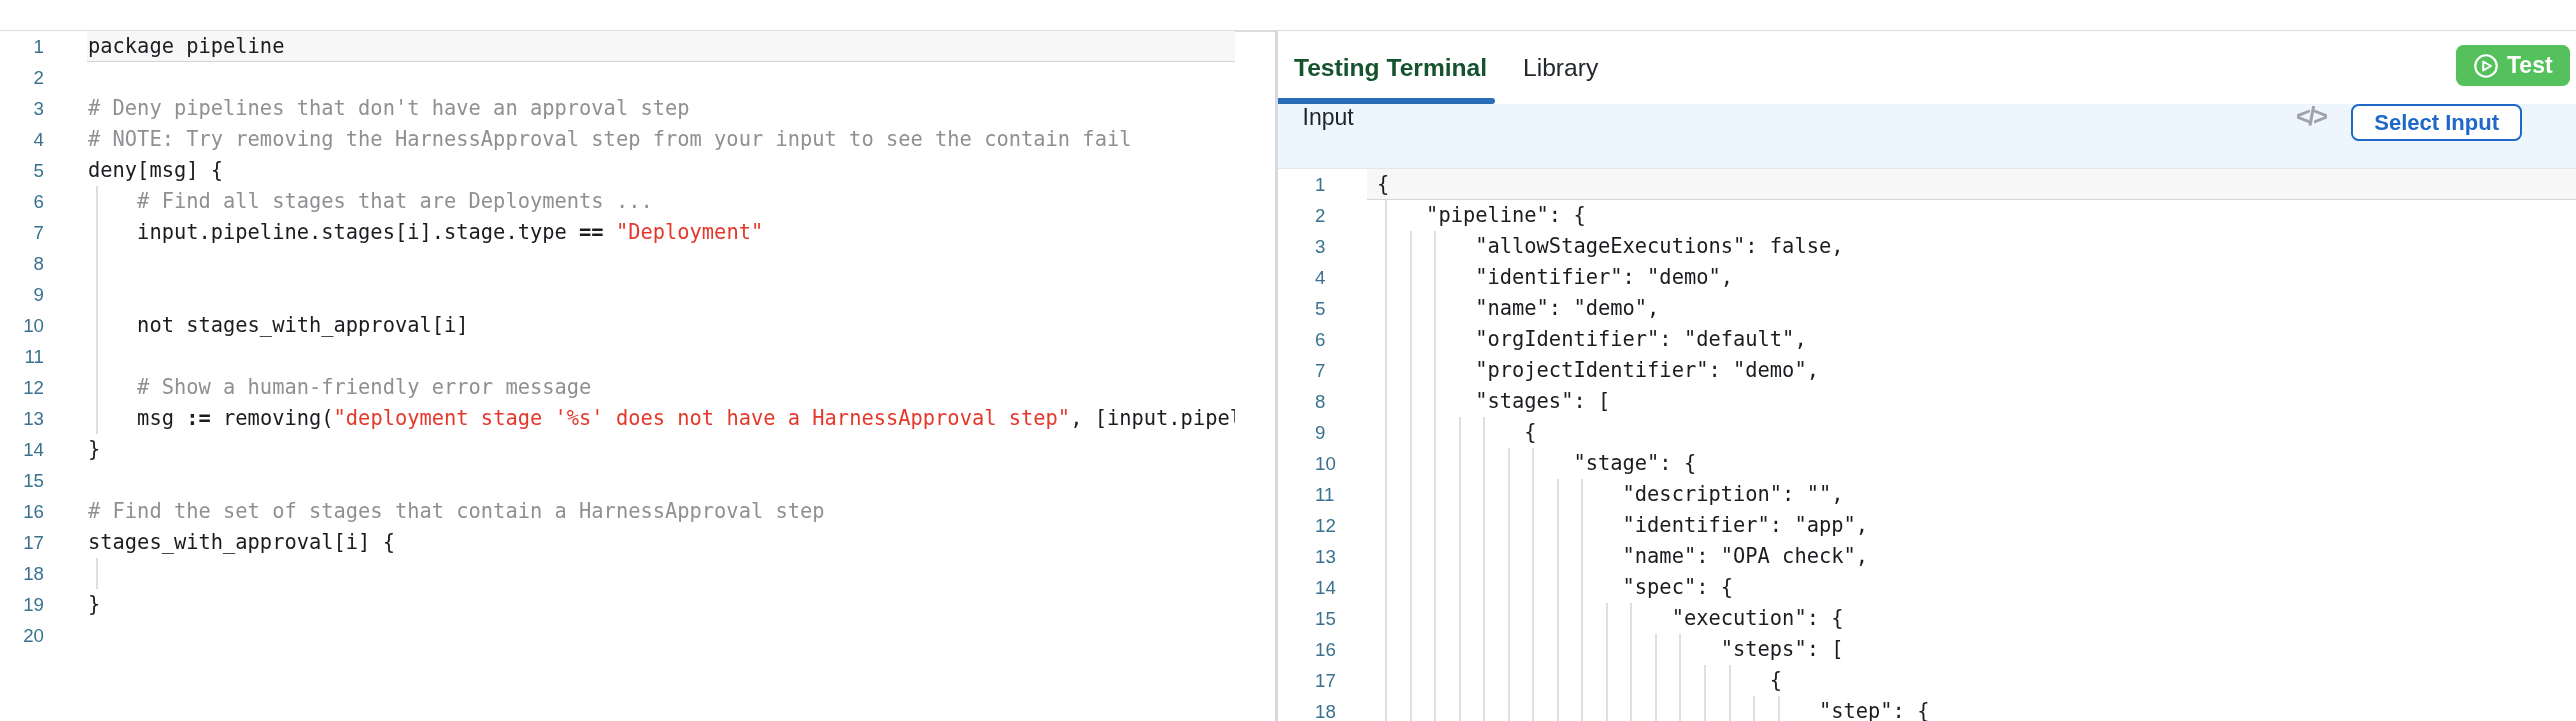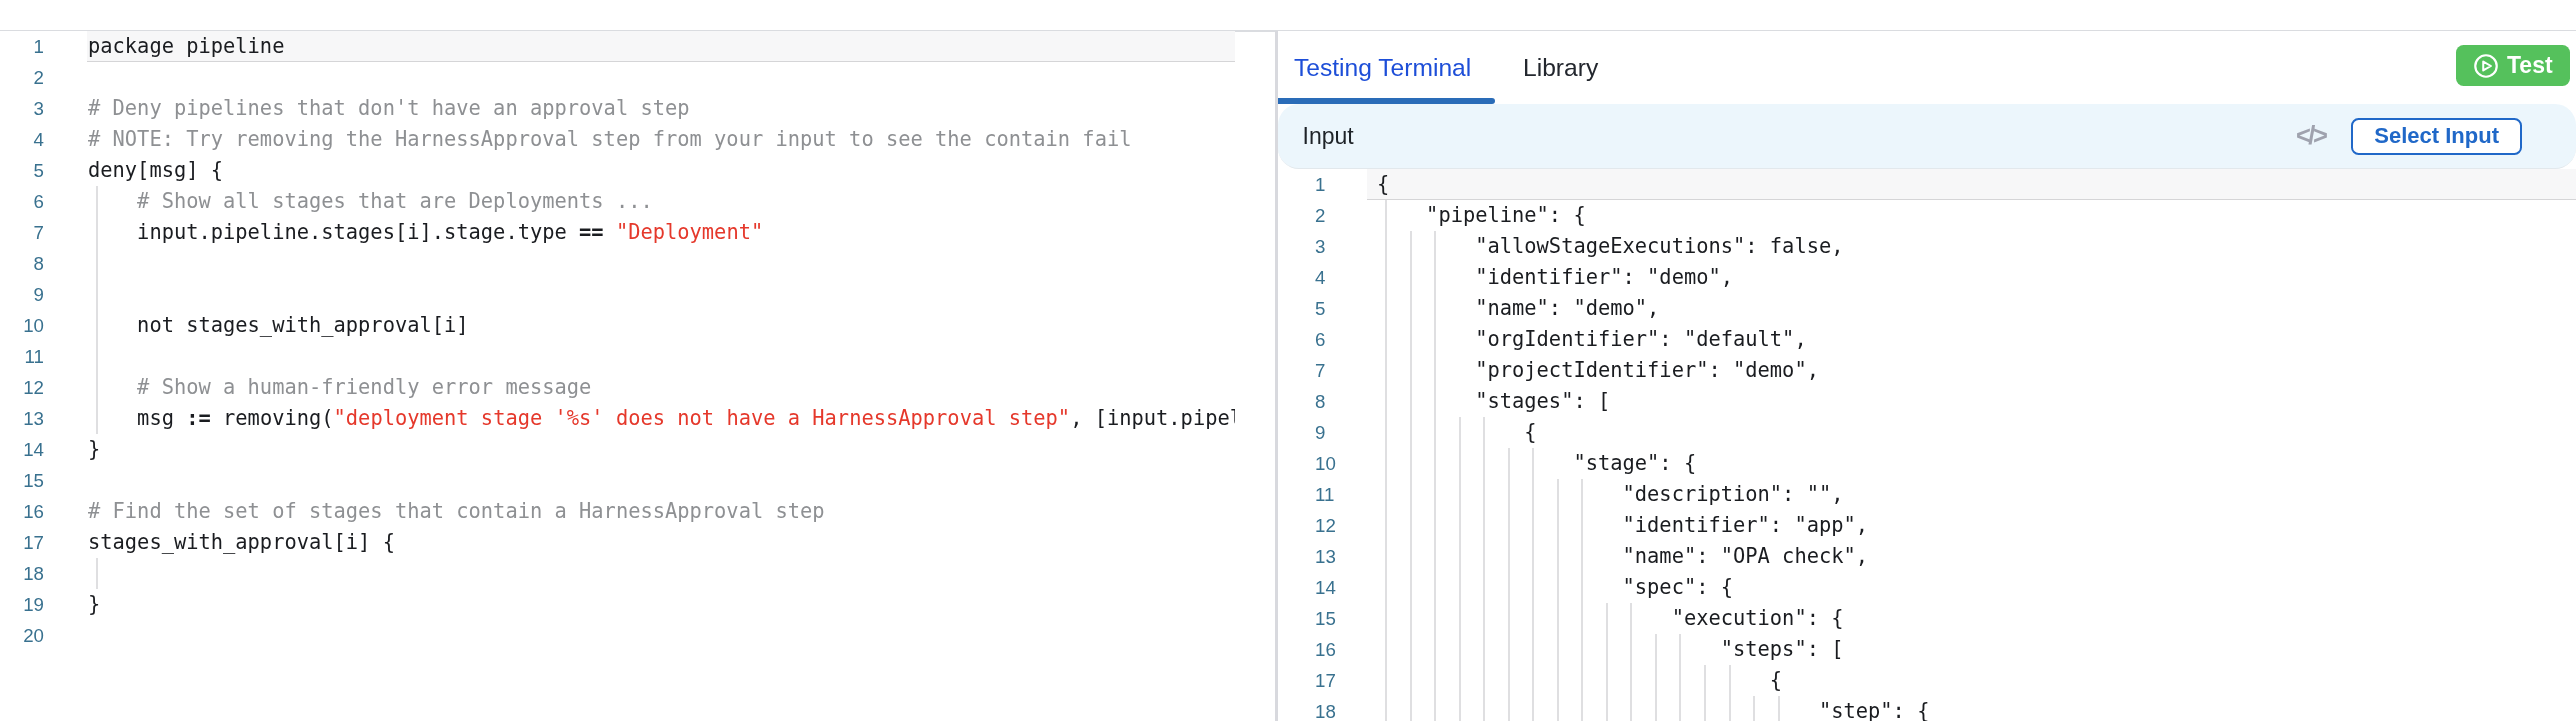--- a/index.html
+++ b/index.html
@@ -26,30 +26,30 @@
   
   #left-editor{left:0;top:31px;width:1235px;height:690px;}
   #left-editor .ln{left:0;width:44px;text-align:right;}
   #left-editor .codeline{left:88px;}
   #left-editor .active-bg{left:87px;}
 
   
   .right-pane{position:absolute;left:1278px;top:31px;width:1298px;height:690px;background:#fff;}
   .tabs-row{position:relative;height:73px;background:#ffffff;}
   .tab{position:absolute;top:0;height:73px;line-height:73px;font-size:24.6px;cursor:pointer;}
-  .tab-active{left:16px;font-weight:400;color:#1d4ed8;}
+  .tab-active{left:16px;font-weight:700;color:#14532d;}
   .tab-plain{left:245px;font-weight:400;color:#23272e;}
   .tab-underline{position:absolute;left:0;bottom:0;width:217px;height:6px;background:#2a6cb8;
       border-radius:0 3.4px 3.4px 0;}
   .test-btn{position:absolute;top:14.4px;right:6px;width:114px;height:41px;background:#55c15c;
       border:none;border-radius:7.6px;color:#ffffff;font-weight:700;font-size:23px;
       font-family:"Liberation Sans",sans-serif;display:flex;align-items:center;
       justify-content:center;gap:7.6px;cursor:pointer;}
   .input-bar{position:relative;height:64px;background:#ecf6fc;border-bottom:0.8px solid #e2e8ec;
-      display:flex;align-items:center;border-radius:21px;}
+      display:flex;align-items:flex-start;}
   .input-label{margin-left:24.6px;font-size:23px;color:#1e2328;}
   .code-toggle{margin-left:auto;font-size:25.5px;font-weight:700;color:#9fa2ae;
       letter-spacing:-2.5px;cursor:pointer;line-height:1;}
   .select-input-btn{margin-left:26px;margin-right:54px;height:37px;padding:0 21px;
       background:#ffffff;border:2.1px solid #2068c8;border-radius:7.6px;color:#2068c8;
       font-size:22px;font-weight:700;font-family:"Liberation Sans",sans-serif;cursor:pointer;}
   #right-editor{position:relative;left:0;top:0;width:1298px;height:553px;overflow:hidden;}
   #right-editor .ln{left:37px;text-align:left;}
   #right-editor .codeline{left:99px;}
   #right-editor .active-bg{left:89px;}
@@ -79,21 +79,21 @@
       <span class="ln">4</span>
       <span class="codeline"><span class="seg-comment"># NOTE: Try removing the HarnessApproval step from your input to see the contain fail</span></span>
     </div>
     <div class="row">
       <span class="ln">5</span>
       <span class="codeline"><span class="seg-code">deny[msg] {</span></span>
     </div>
     <div class="row">
       <div class="guide" style="left: 96px;"></div>
       <span class="ln">6</span>
-      <span class="codeline"><span class="seg-comment">    # Show all stages that are Deployments ...</span></span>
+      <span class="codeline"><span class="seg-comment">    # Find all stages that are Deployments ...</span></span>
     </div>
     <div class="row">
       <div class="guide" style="left: 96px;"></div>
       <span class="ln">7</span>
       <span class="codeline"><span class="seg-code">    input.pipeline.stages[i].stage.type </span><span class="seg-op">==</span><span class="seg-code"> </span><span class="seg-string">"Deployment"</span></span>
     </div>
     <div class="row">
       <div class="guide" style="left: 96px;"></div>
       <span class="ln">8</span>
       <span class="codeline"></span>

